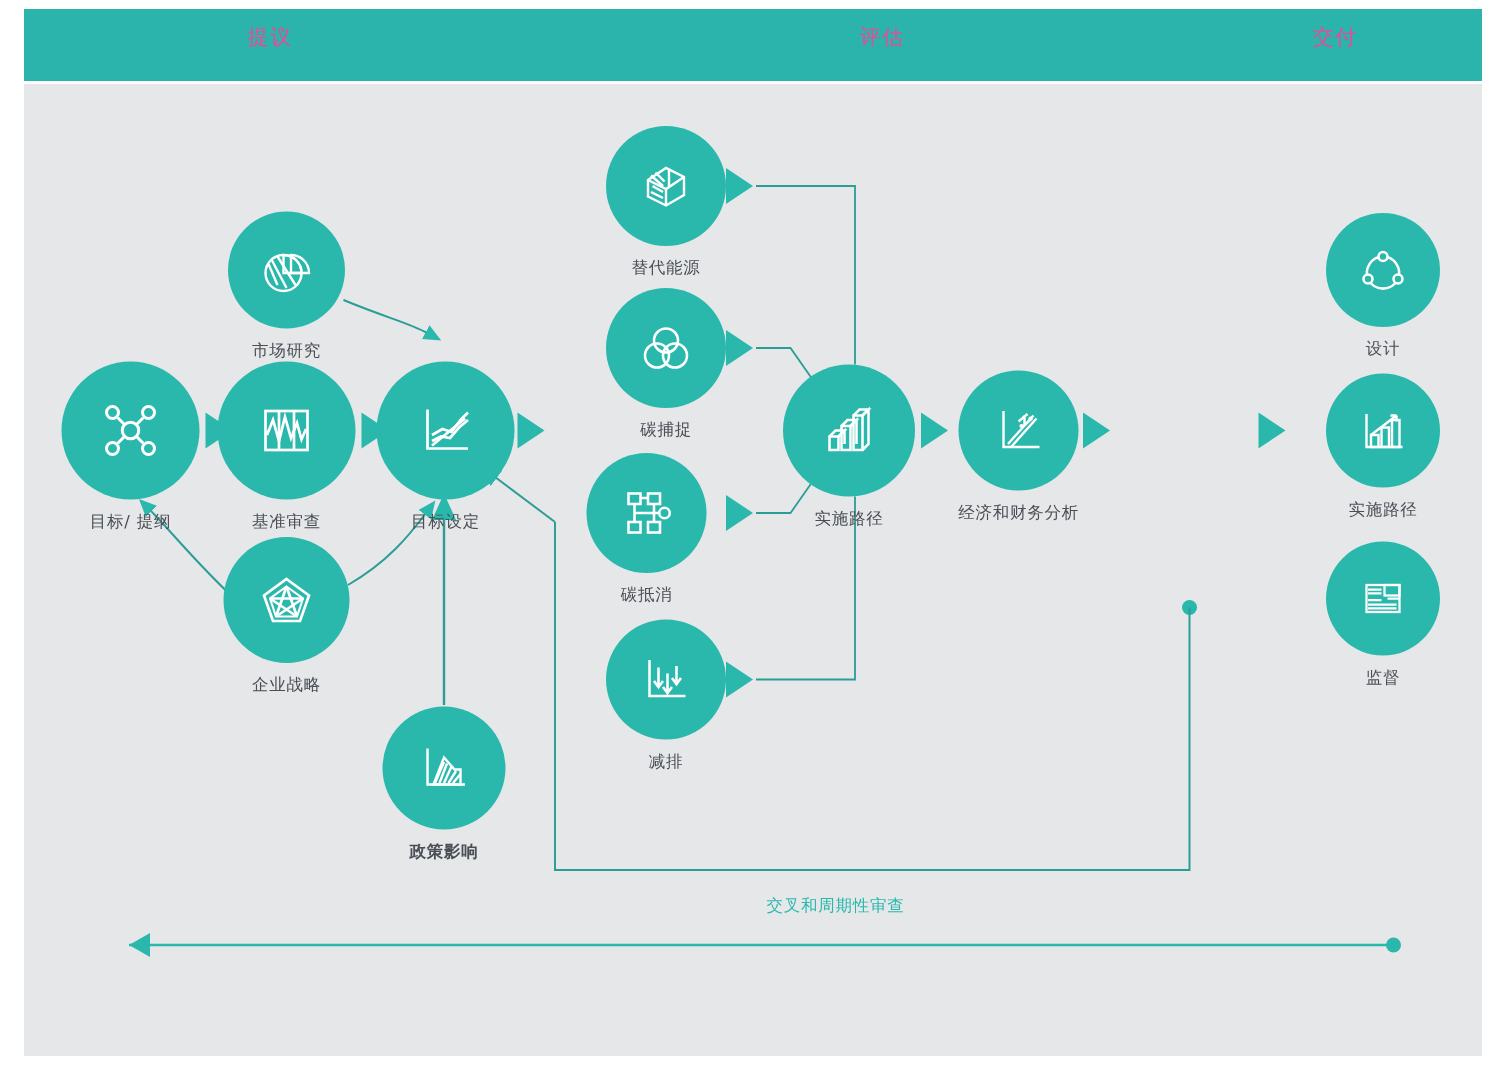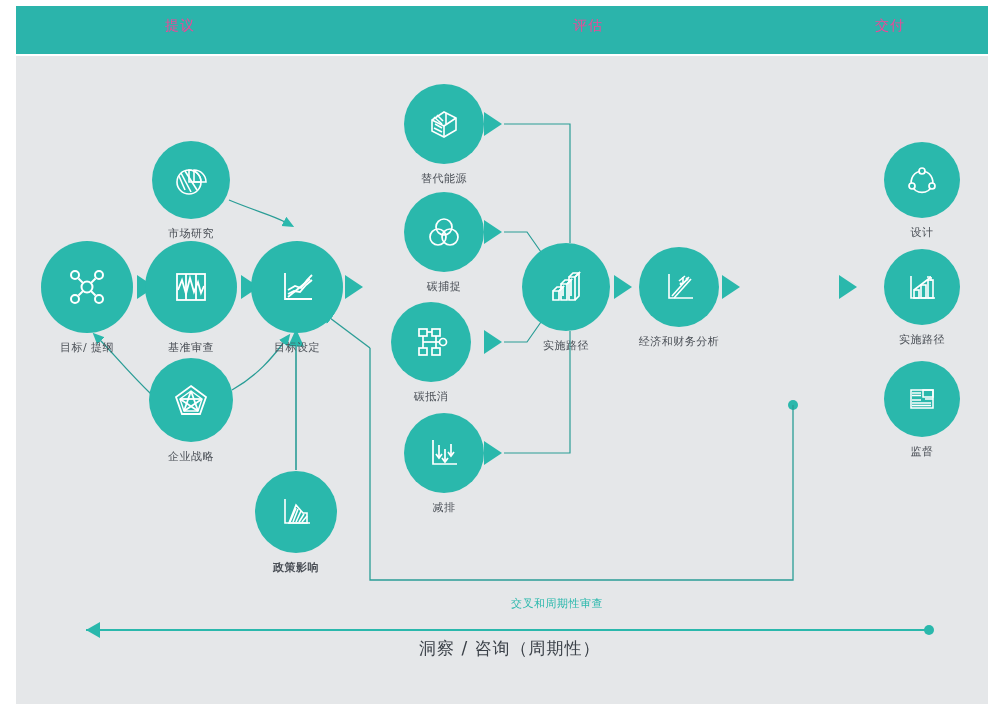--- a/index.html
+++ b/index.html
@@ -396,15 +396,14 @@
             <line x1="9" y1="23" x2="28" y2="23"></line>
           <line x1="9" y1="25.5" x2="28" y2="25.5"></line>
           <line x1="22" y1="19" x2="30" y2="19"></line>
         </svg>
       </span>
     </div>
     <div class="caption" style="top:84px;">监督</div>
   </div>
 
   <div class="cycle-label" style="left:511px; top:596px;">交叉和周期性审查</div>
-  <div class="insight-label" style="left:419px; top:637px;">洞察 / 咨询（周期性）</div>
 
 </div>
 
 </body></html>

